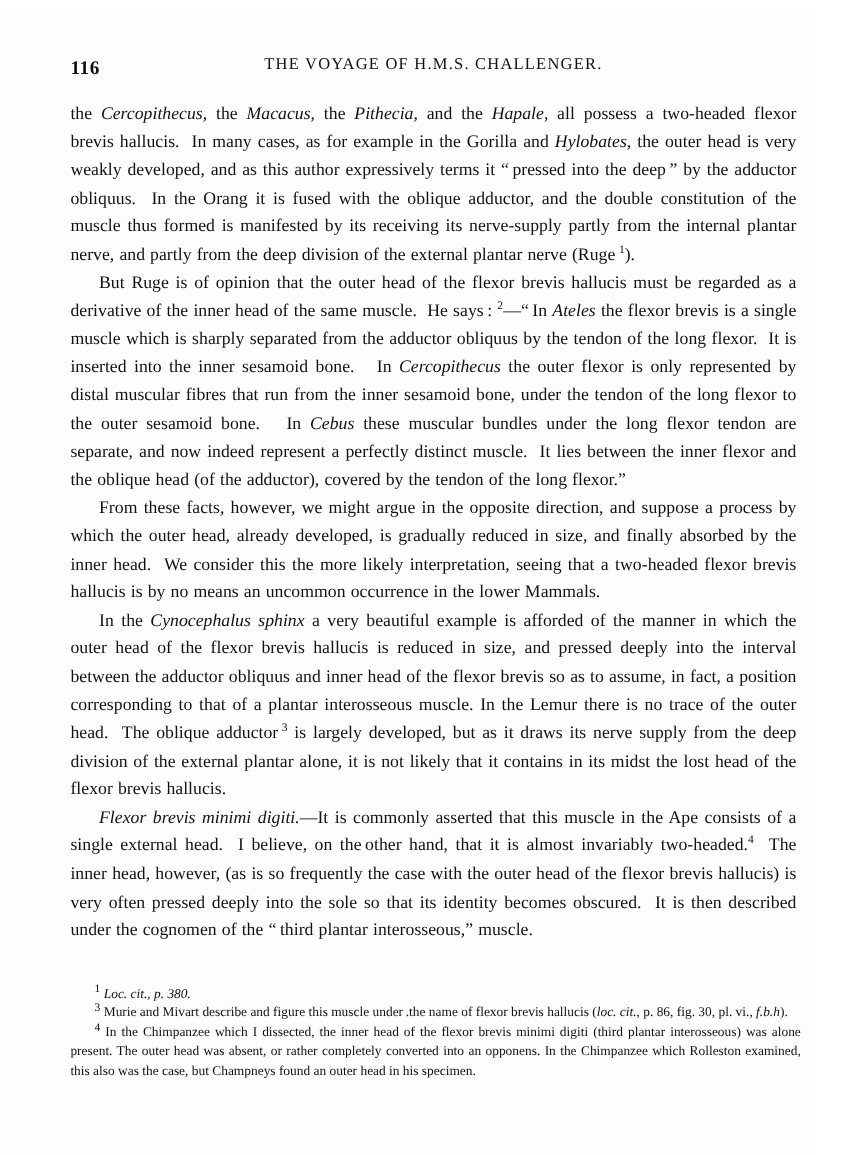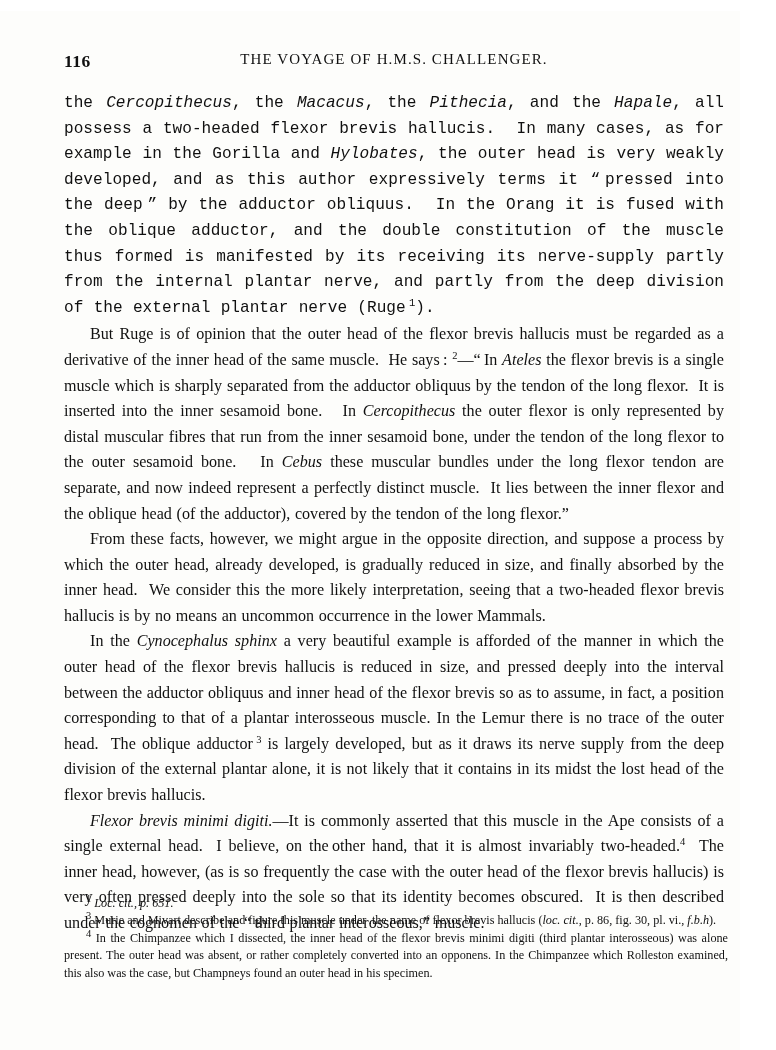--- a/index.html
+++ b/index.html
@@ -60,21 +60,20 @@
     font-size: 16.1px;
     line-height: 25.6px;
     text-align: justify;
     text-justify: inter-word;
     text-indent: 26px;
     letter-spacing: 0.02px;
     word-spacing: 0.6px;
   }
   p.para.first {
     text-indent: 0;
-    font-family: Liberation Mono, monospace;
   }
   .it { font-style: italic; }
   sup {
     font-size: 10.5px;
     vertical-align: super;
     line-height: 0;
   }
   .rule {
     position: absolute;
     left: 64px;
@@ -139,21 +138,21 @@
       <span class="it">Flexor brevis minimi digiti.</span>—It is commonly asserted that this muscle in the Ape consists of a single external head. &nbsp;I believe, on the other hand, that it is almost invariably two-headed.<sup>4</sup> &nbsp;The inner head, however, (as is so frequently the case with the outer head of the flexor brevis hallucis) is very often pressed deeply into the sole so that its identity becomes obscured. &nbsp;It is then described under the cognomen of the “ third plantar interosseous,” muscle.
     </p>
 
   </div>
 
   <div class="rule"></div>
 
   <div class="footnotes">
     <div class="fn-row">
       <div class="fn-half">
-        <sup>1</sup> <span class="it"><span>Loc. cit., p. 651.</span></span>
+        <sup>1</sup> <span class="it"><span>Loc. cit., p. 380.</span></span>
       </div>
     </div>
     <p class="fn">
       <sup>3</sup> Murie and Mivart describe and figure this muscle under .the name of flexor brevis hallucis (<span class="it">loc. cit.</span>, p. 86, fig. 30, pl. vi., <span class="it">f.b.h</span>).
     </p>
     <p class="fn">
       <sup>4</sup> In the Chimpanzee which I dissected, the inner head of the flexor brevis minimi digiti (third plantar interosseous) was alone present. The outer head was absent, or rather completely converted into an opponens. In the Chimpanzee which Rolleston examined, this also was the case, but Champneys found an outer head in his specimen.
     </p>
   </div>
 

